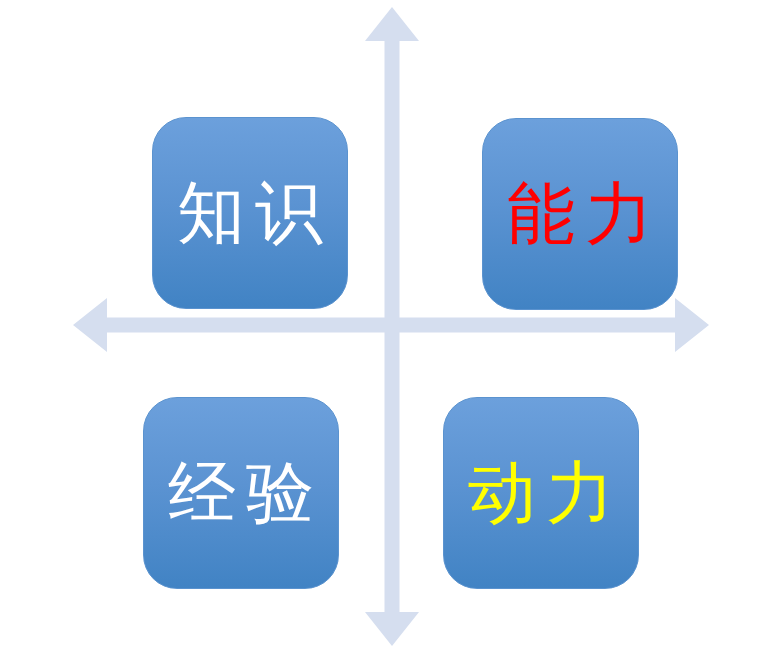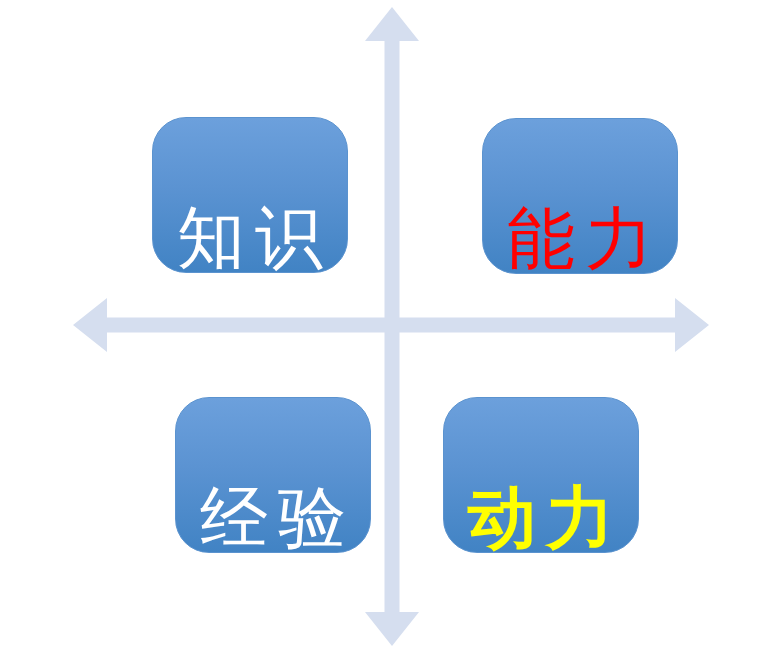--- a/index.html
+++ b/index.html
@@ -19,40 +19,40 @@
     position: absolute;
     left: 0;
     top: 0;
     width: 766px;
     height: 654px;
     display: block;
   }
   .qbox {
     position: absolute;
     width: 196px;
-    height: 156px;
+    height: 192px;
     border-radius: 34px;
     background: linear-gradient(180deg, #6CA0DC 0%, #5B93D2 45%, #4183C4 100%);
     border: 1px solid #5B93CF;
     box-sizing: border-box;
     display: flex;
-    align-items: flex-end;
+    align-items: center;
     justify-content: center;
   }
   .qbox .qlabel {
     font-size: 68px;
     line-height: 1;
     letter-spacing: 10px;
     text-indent: 10px;
     white-space: nowrap;
   }
   .qbox.tl { left: 152px; top: 117px; }
   .qbox.tr { left: 443px; top: 118px; margin-left: 39px; }
-  .qbox.bl { left: 143px; top: 397px; margin-left: 32px; }
-  .qbox.br { left: 443px; top: 397px; font-weight: bold; }
+  .qbox.bl { left: 143px; top: 397px; }
+  .qbox.br { left: 443px; top: 397px; }
 </style>
 </head>
 <body>
 
 <div class="canvas">
 
   <svg class="axes-svg" viewBox="0 0 766 654" aria-hidden="true">
     <polygon points="392,7 419,41 399.5,41 399.5,612 419,612 392,646 365,612 384.5,612 384.5,41 365,41" fill="#D5DEEF"></polygon>
     <polygon points="73,325 107,298 107,317.5 675,317.5 675,298 709,325 675,352 675,332.5 107,332.5 107,352" fill="#D5DEEF"></polygon>
   </svg>

